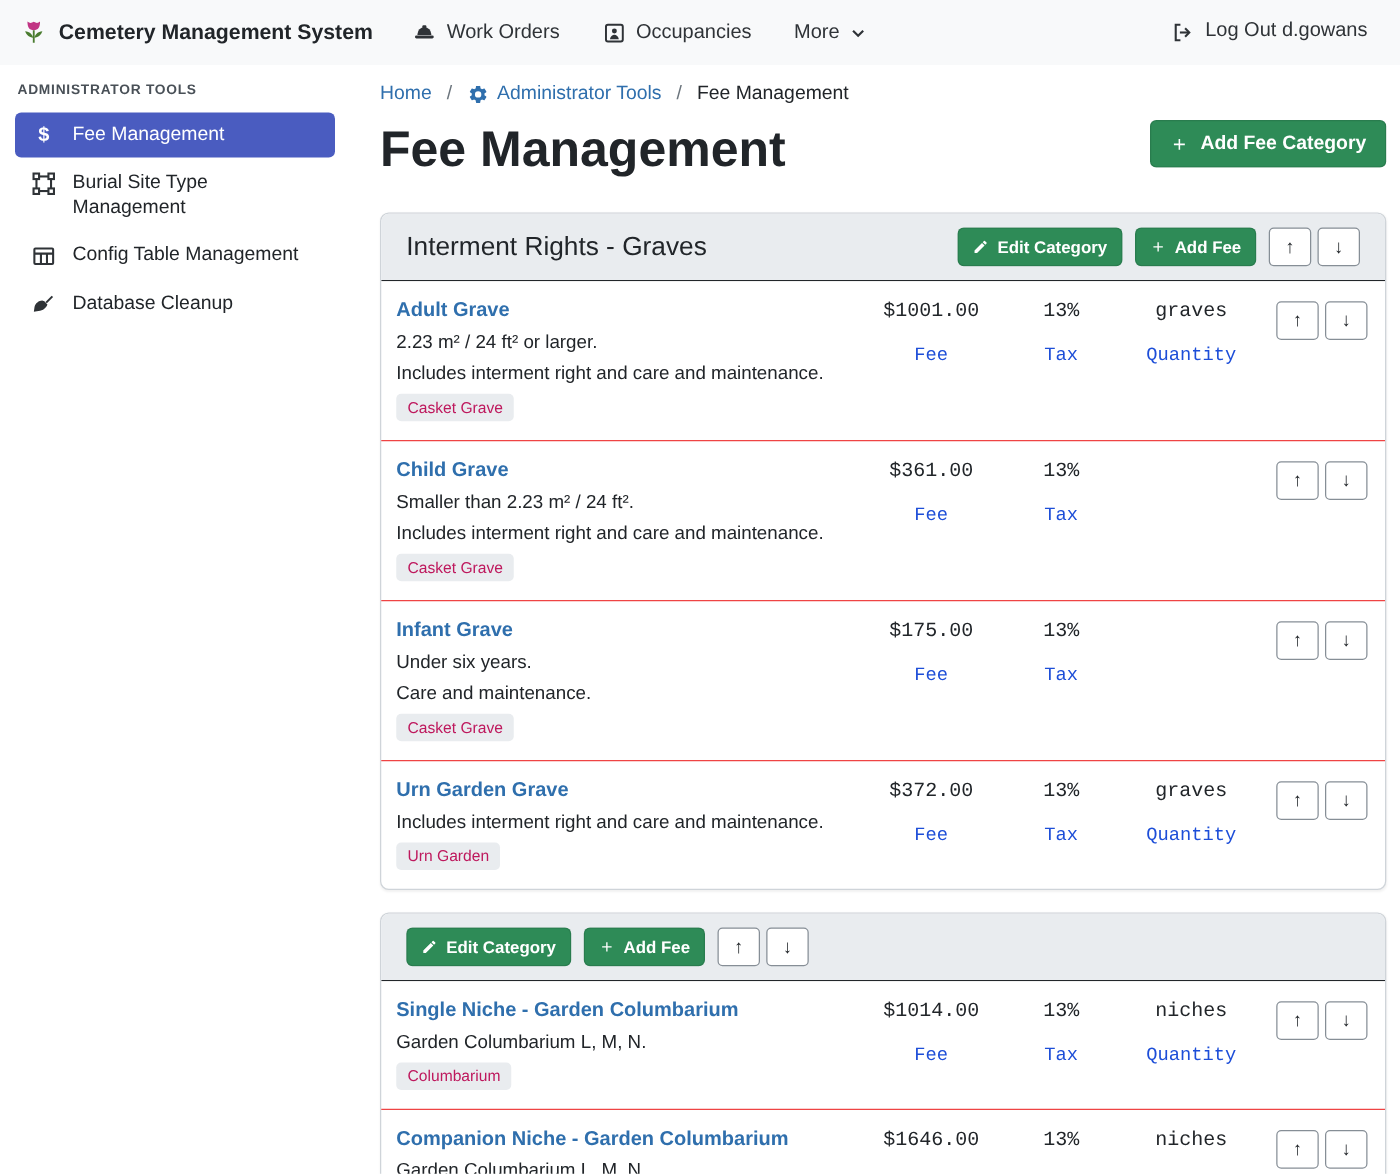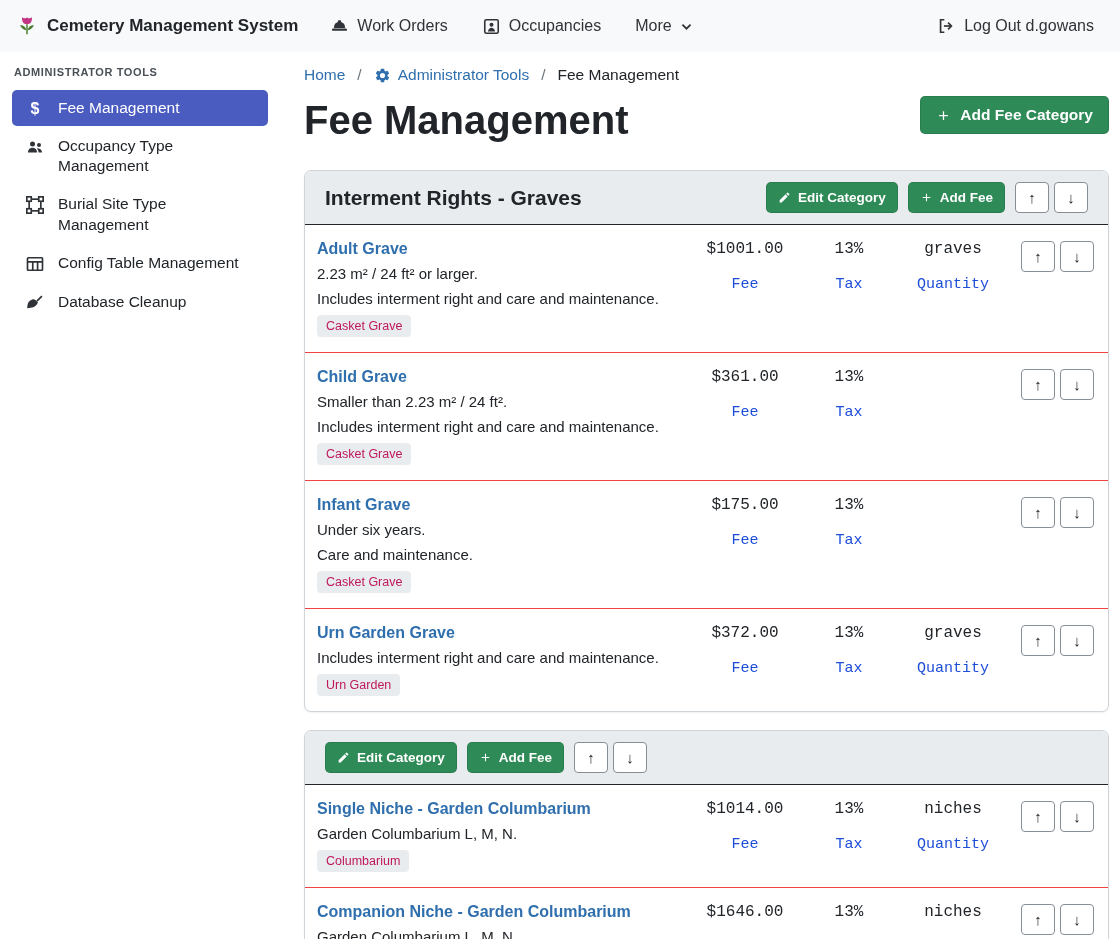--- a/index.html
+++ b/index.html
@@ -7,21 +7,21 @@
   body {
     font-family:"Liberation Sans", sans-serif;
     background:#ffffff; color:#212529; font-size:16px;
   }
   :root { --accent:#4a5cc0; --green:#2e8b57; --link:#2f6fad; }
 
   
   .navbar { display:flex; align-items:center; height:52px; background:#f8f9fa; padding:0 16px; }
   .brand { display:flex; align-items:center; gap:9px; font-weight:bold; font-size:17px; color:#212529; cursor:pointer; }
   .nav-items { display:flex; align-items:center; margin-left:22px; gap:14px; }
-  .nav-link { display:flex; align-items:center; gap:8px; padding:6px 10px; font-size:16px; color:#2f3337; cursor:pointer; text-decoration:none; }
+  .nav-link { display:flex; gap:8px; padding:6px 10px; font-size:16px; color:#2f3337; cursor:pointer; text-decoration:none; }
   .nav-right { margin-left:auto; }
   .icon { display:inline-flex; align-items:center; justify-content:center; }
 
   
   .layout { display:flex; align-items:flex-start; }
 
   
   .sidebar { width:280px; flex-shrink:0; padding:14px 12px; }
   .sidebar-heading { font-size:11px; font-weight:bold; color:#495057; letter-spacing:.6px; text-transform:uppercase; margin:0 0 12px 2px; }
   .side-item { display:flex; align-items:flex-start; gap:12px; padding:8px 12px; border-radius:5px; font-size:15.5px; color:#212529; cursor:pointer; margin-bottom:2px; line-height:1.3; }
@@ -47,21 +47,21 @@
 
   .btn-arrow { background:#fff; border:1px solid #868e96; border-radius:4px; width:34px; height:31px;
     display:inline-flex; align-items:center; justify-content:center; font-size:15px; color:#212529;
     cursor:pointer; font-family:inherit; }
   .arrow-group { display:flex; gap:5px; }
 
   
   .card { border:1px solid #cfd4d9; border-radius:7px; margin-bottom:18px; box-shadow:0 1px 2px rgba(0,0,0,.06); background:#fff; }
   .card-header { background:#e9ecef; display:flex; align-items:center; gap:10px; padding:11px 20px;
     border-radius:6px 6px 0 0; border-bottom:1px solid #22262a; }
-  .card-title { font-size:21px; font-weight:bold; color:#212529; flex:1; }
+  .card-title { font-size:21px; font-weight:normal; color:#212529; flex:1; }
 
   .fee-row { display:flex; align-items:flex-start; padding:15px 14px 15px 12px; }
   .fee-row + .fee-row { border-top:1px solid #ef4444; }
   .fee-main { flex:1; padding-right:10px; min-width:0; }
   .fee-name { display:inline-block; color:var(--link); font-weight:bold; font-size:16px; margin-bottom:7px; text-decoration:none; cursor:pointer; }
   .fee-desc { font-size:15px; color:#212529; margin-bottom:8px; }
   .badge { display:inline-block; background:#e9ecef; color:#be185d; font-size:12.5px; padding:4px 9px; border-radius:4px; }
   .fee-col { width:104px; text-align:center; flex-shrink:0;font-family:Liberation Mono, monospace; }
   .fee-col .val { font-size:16px; color:#212529; }
   .fee-col .lbl { font-size:15px; color:#1d4ed8; margin-top:18px; }
@@ -127,31 +127,20 @@
 <div class="layout">
 
   <aside class="sidebar">
     <div class="sidebar-heading">Administrator Tools</div>
 
     <div class="side-item active">
       <span class="side-icon dollar-glyph">$</span>
       <span>Fee Management</span>
     </div>
 
-    <div class="side-item">
-      <span class="side-icon">
-        <svg width="20" height="20" viewBox="0 0 24 24" fill="#2f3337">
-            <circle cx="9" cy="8.5" r="3"></circle>
-            <path d="M3.5 18.5c0-3.3 2.5-5.5 5.5-5.5s5.5 2.2 5.5 5.5z"></path>
-            <circle cx="16.8" cy="9.5" r="2.4"></circle>
-            <path d="M15.4 13.5c2.9.3 5 2.3 5 5h-4a7.6 7.6 0 0 0-2.2-4.6c.4-.2.8-.3 1.2-.4z"></path>
-          </svg>
-      </span>
-      <span>Occupancy Type Management</span>
-    </div>
 
     <div class="side-item">
       <span class="side-icon">
         <svg width="20" height="20" viewBox="0 0 24 24" fill="none" stroke="#2f3337" stroke-width="2">
             <rect x="5" y="5" width="14" height="14"></rect>
             <rect x="2.2" y="2.2" width="5.3" height="5.3" fill="#fff"></rect>
             <rect x="16.5" y="2.2" width="5.3" height="5.3" fill="#fff"></rect>
             <rect x="2.2" y="16.5" width="5.3" height="5.3" fill="#fff"></rect>
             <rect x="16.5" y="16.5" width="5.3" height="5.3" fill="#fff"></rect>
           </svg>

